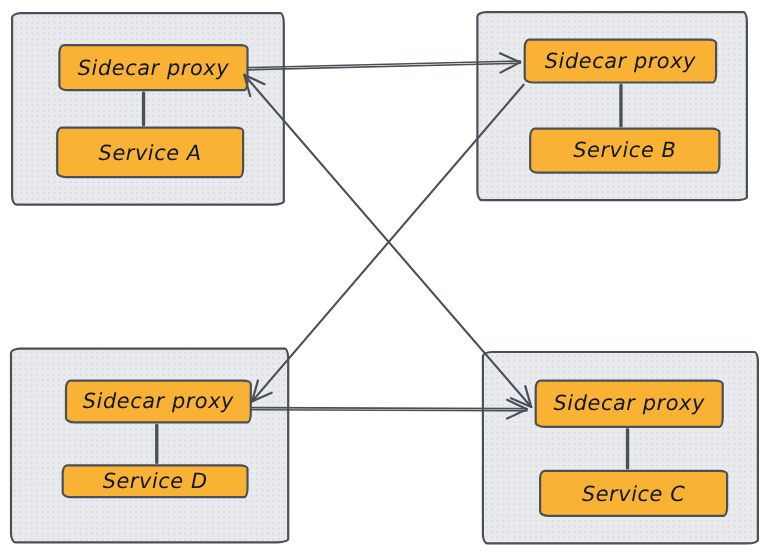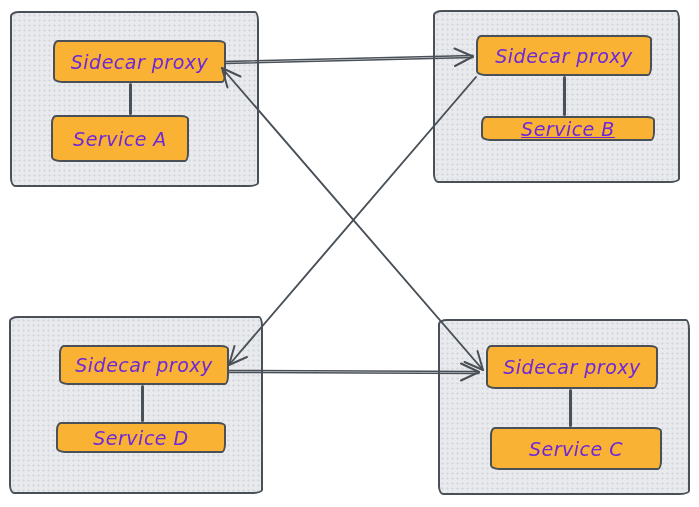--- a/index.html
+++ b/index.html
@@ -26,21 +26,21 @@
 
   
   .node {
     position: absolute;
     background: #f9b234;
     border: 2.5px solid #495057;
     border-radius: 5px 8px 4px 9px / 8px 4px 9px 5px;
     display: flex;
     align-items: center;
     justify-content: center;
-    color: #6d28d9;
+    color: #0f172a;
     font-size: 19px;
     font-style: italic;
     letter-spacing: 0.5px;
     white-space: nowrap;
   }
 
   
   .pod-link {
     position: absolute;
     width: 2.5px;
@@ -62,31 +62,31 @@
 </head>
 <body>
 
 <div class="canvas">
 
   <div class="pod" style="left:10px; top:11px; width:249px; height:176px;">
     <div class="node" style="left:41px; top:27px; width:173px; height:43px;">
       <span>Sidecar proxy</span>
     </div>
     <div class="pod-link" style="left:117px; top:70px; height:32px;"></div>
-    <div class="node" style="left:39px; top:102px; width:138px; height:47px;">
+    <div class="node" style="left:39px; top:102px; width:171px; height:47px;">
       <span>Service A</span>
     </div>
   </div>
 
   <div class="pod" style="left:433px; top:10px; width:247px; height:173px;">
     <div class="node" style="left:41px; top:23px; width:176px; height:41px;">
       <span>Sidecar proxy</span>
     </div>
     <div class="pod-link" style="left:128px; top:64px; height:40px;"></div>
-    <div class="node" style="left:46px; top:104px; width:174px; height:25px;text-decoration:underline;">
+    <div class="node" style="left:46px; top:104px; width:174px; height:42px;">
       <span>Service B</span>
     </div>
   </div>
 
   <div class="pod" style="left:9px; top:316px; width:254px; height:178px;">
     <div class="node" style="left:48px; top:27px; width:170px; height:40px;">
       <span>Sidecar proxy</span>
     </div>
     <div class="pod-link" style="left:130px; top:67px; height:37px;"></div>
     <div class="node" style="left:45px; top:104px; width:170px; height:31px;">

